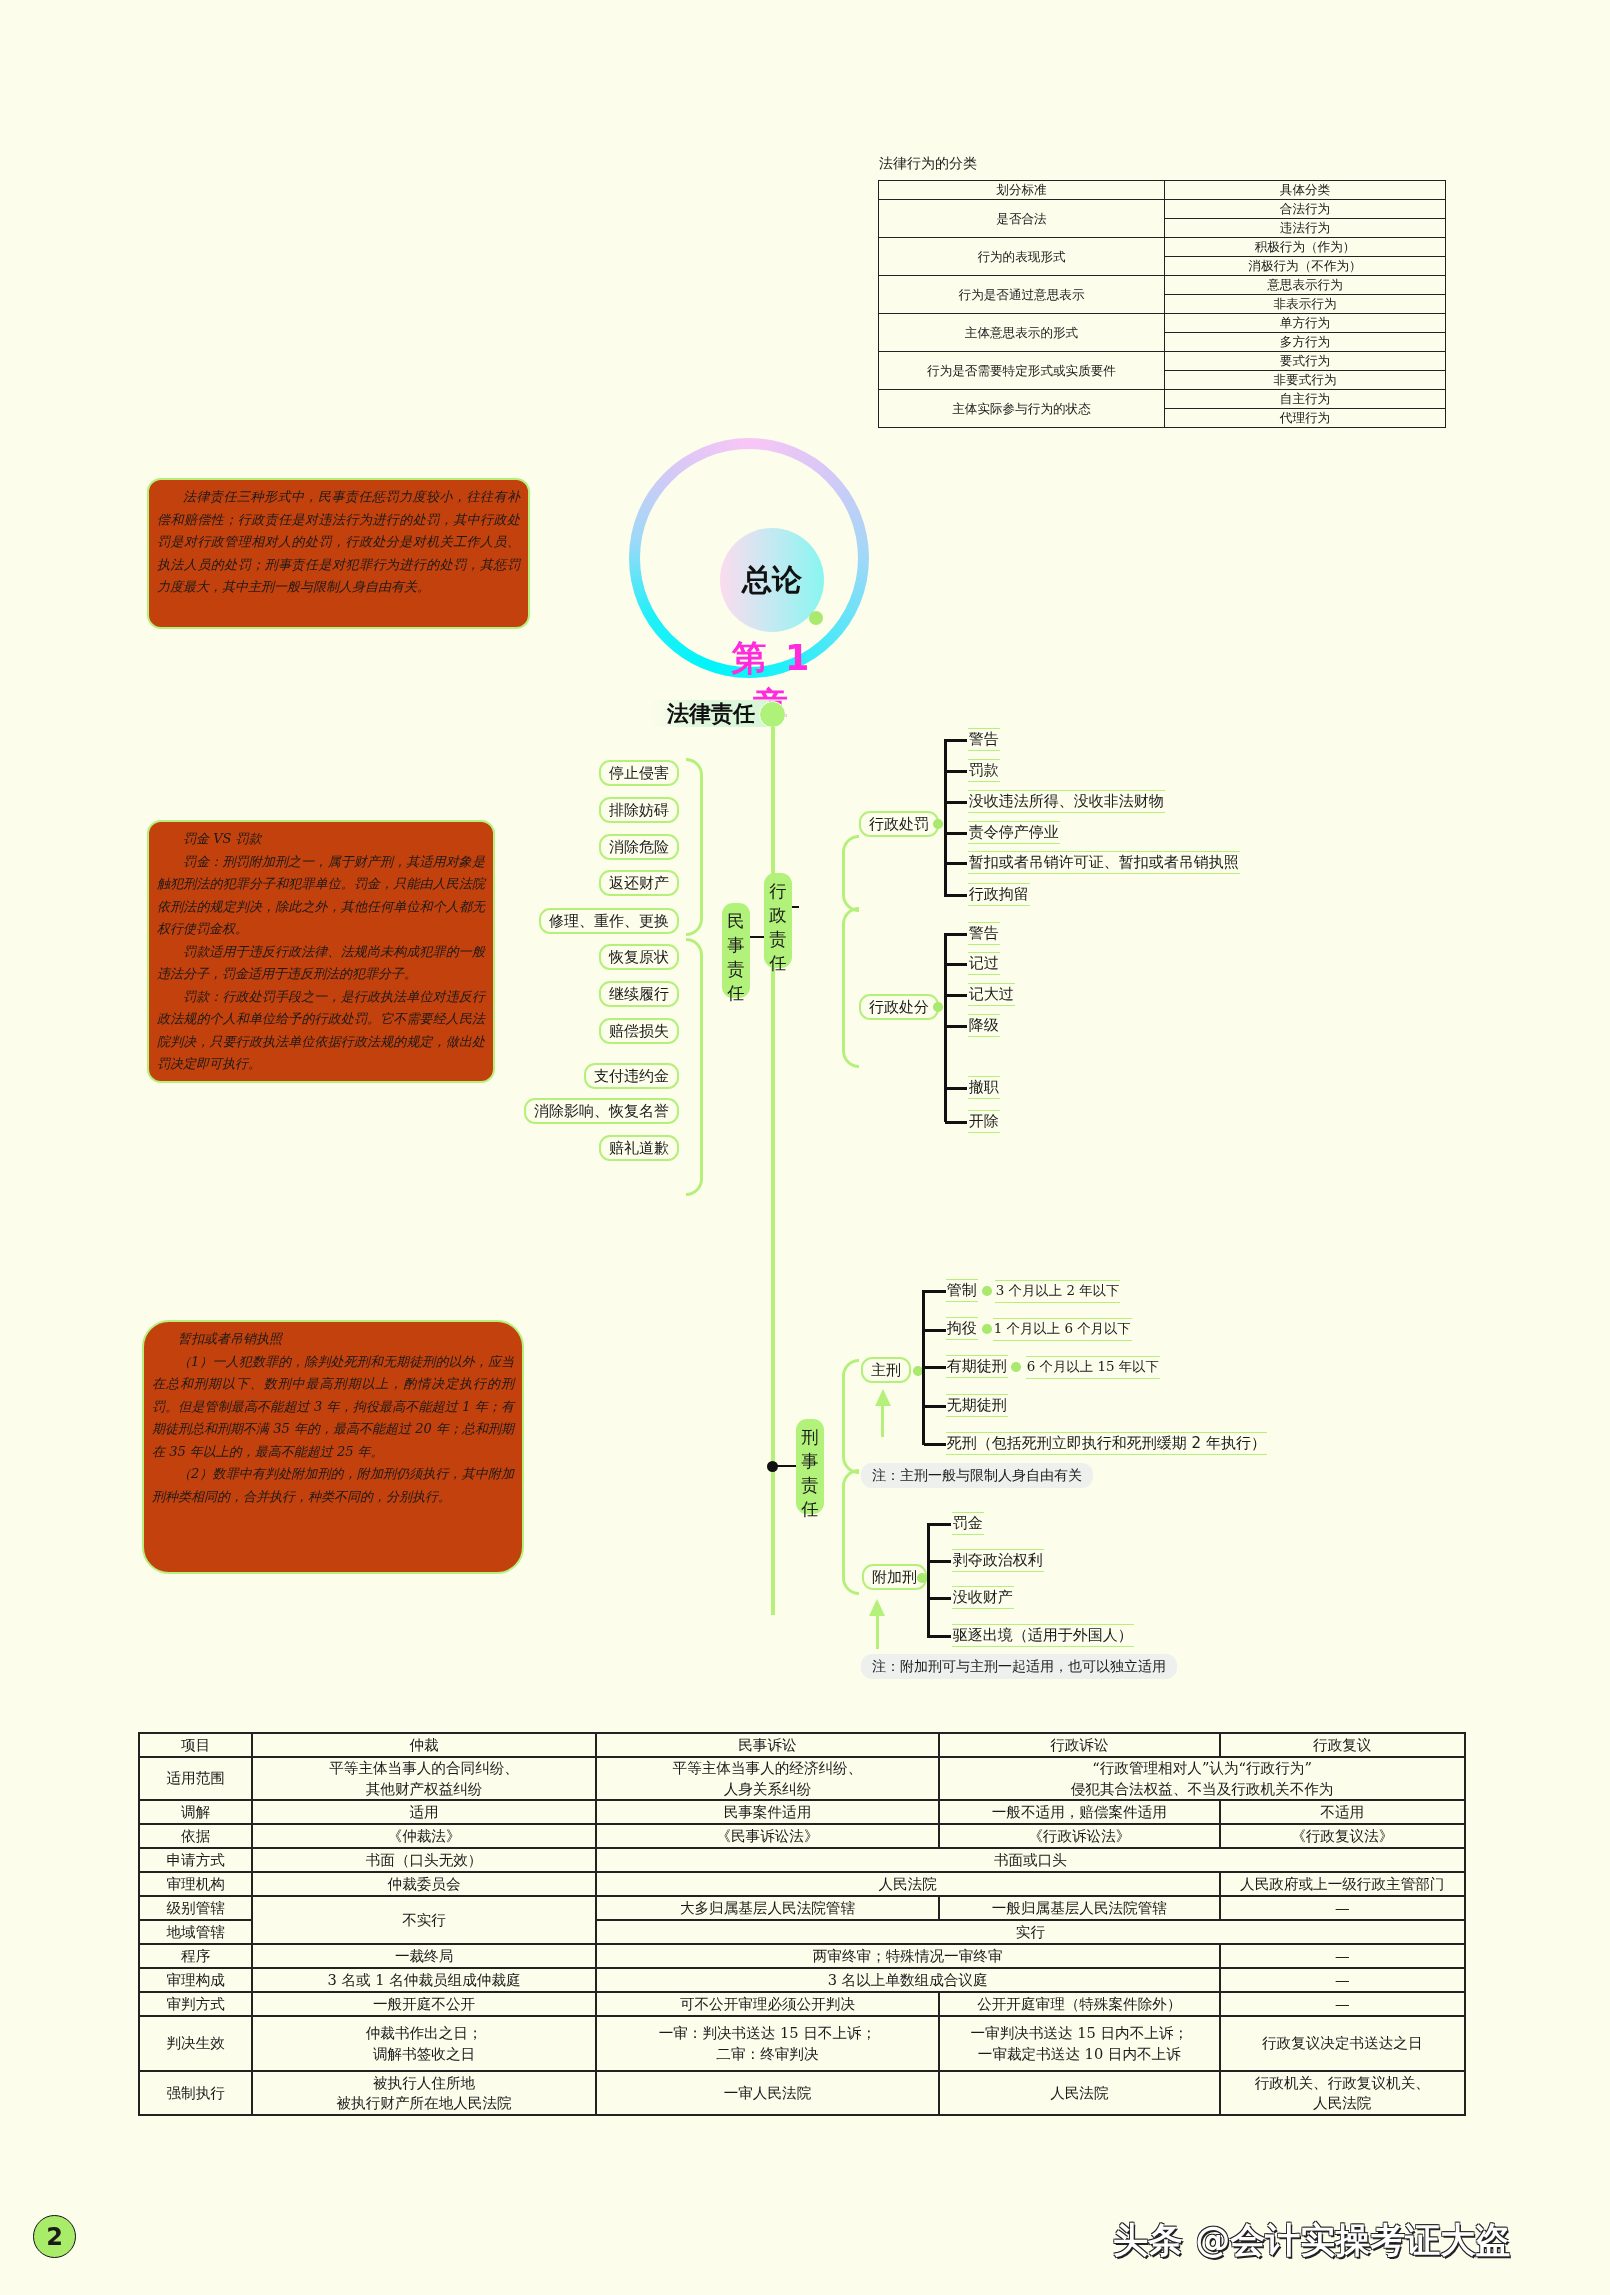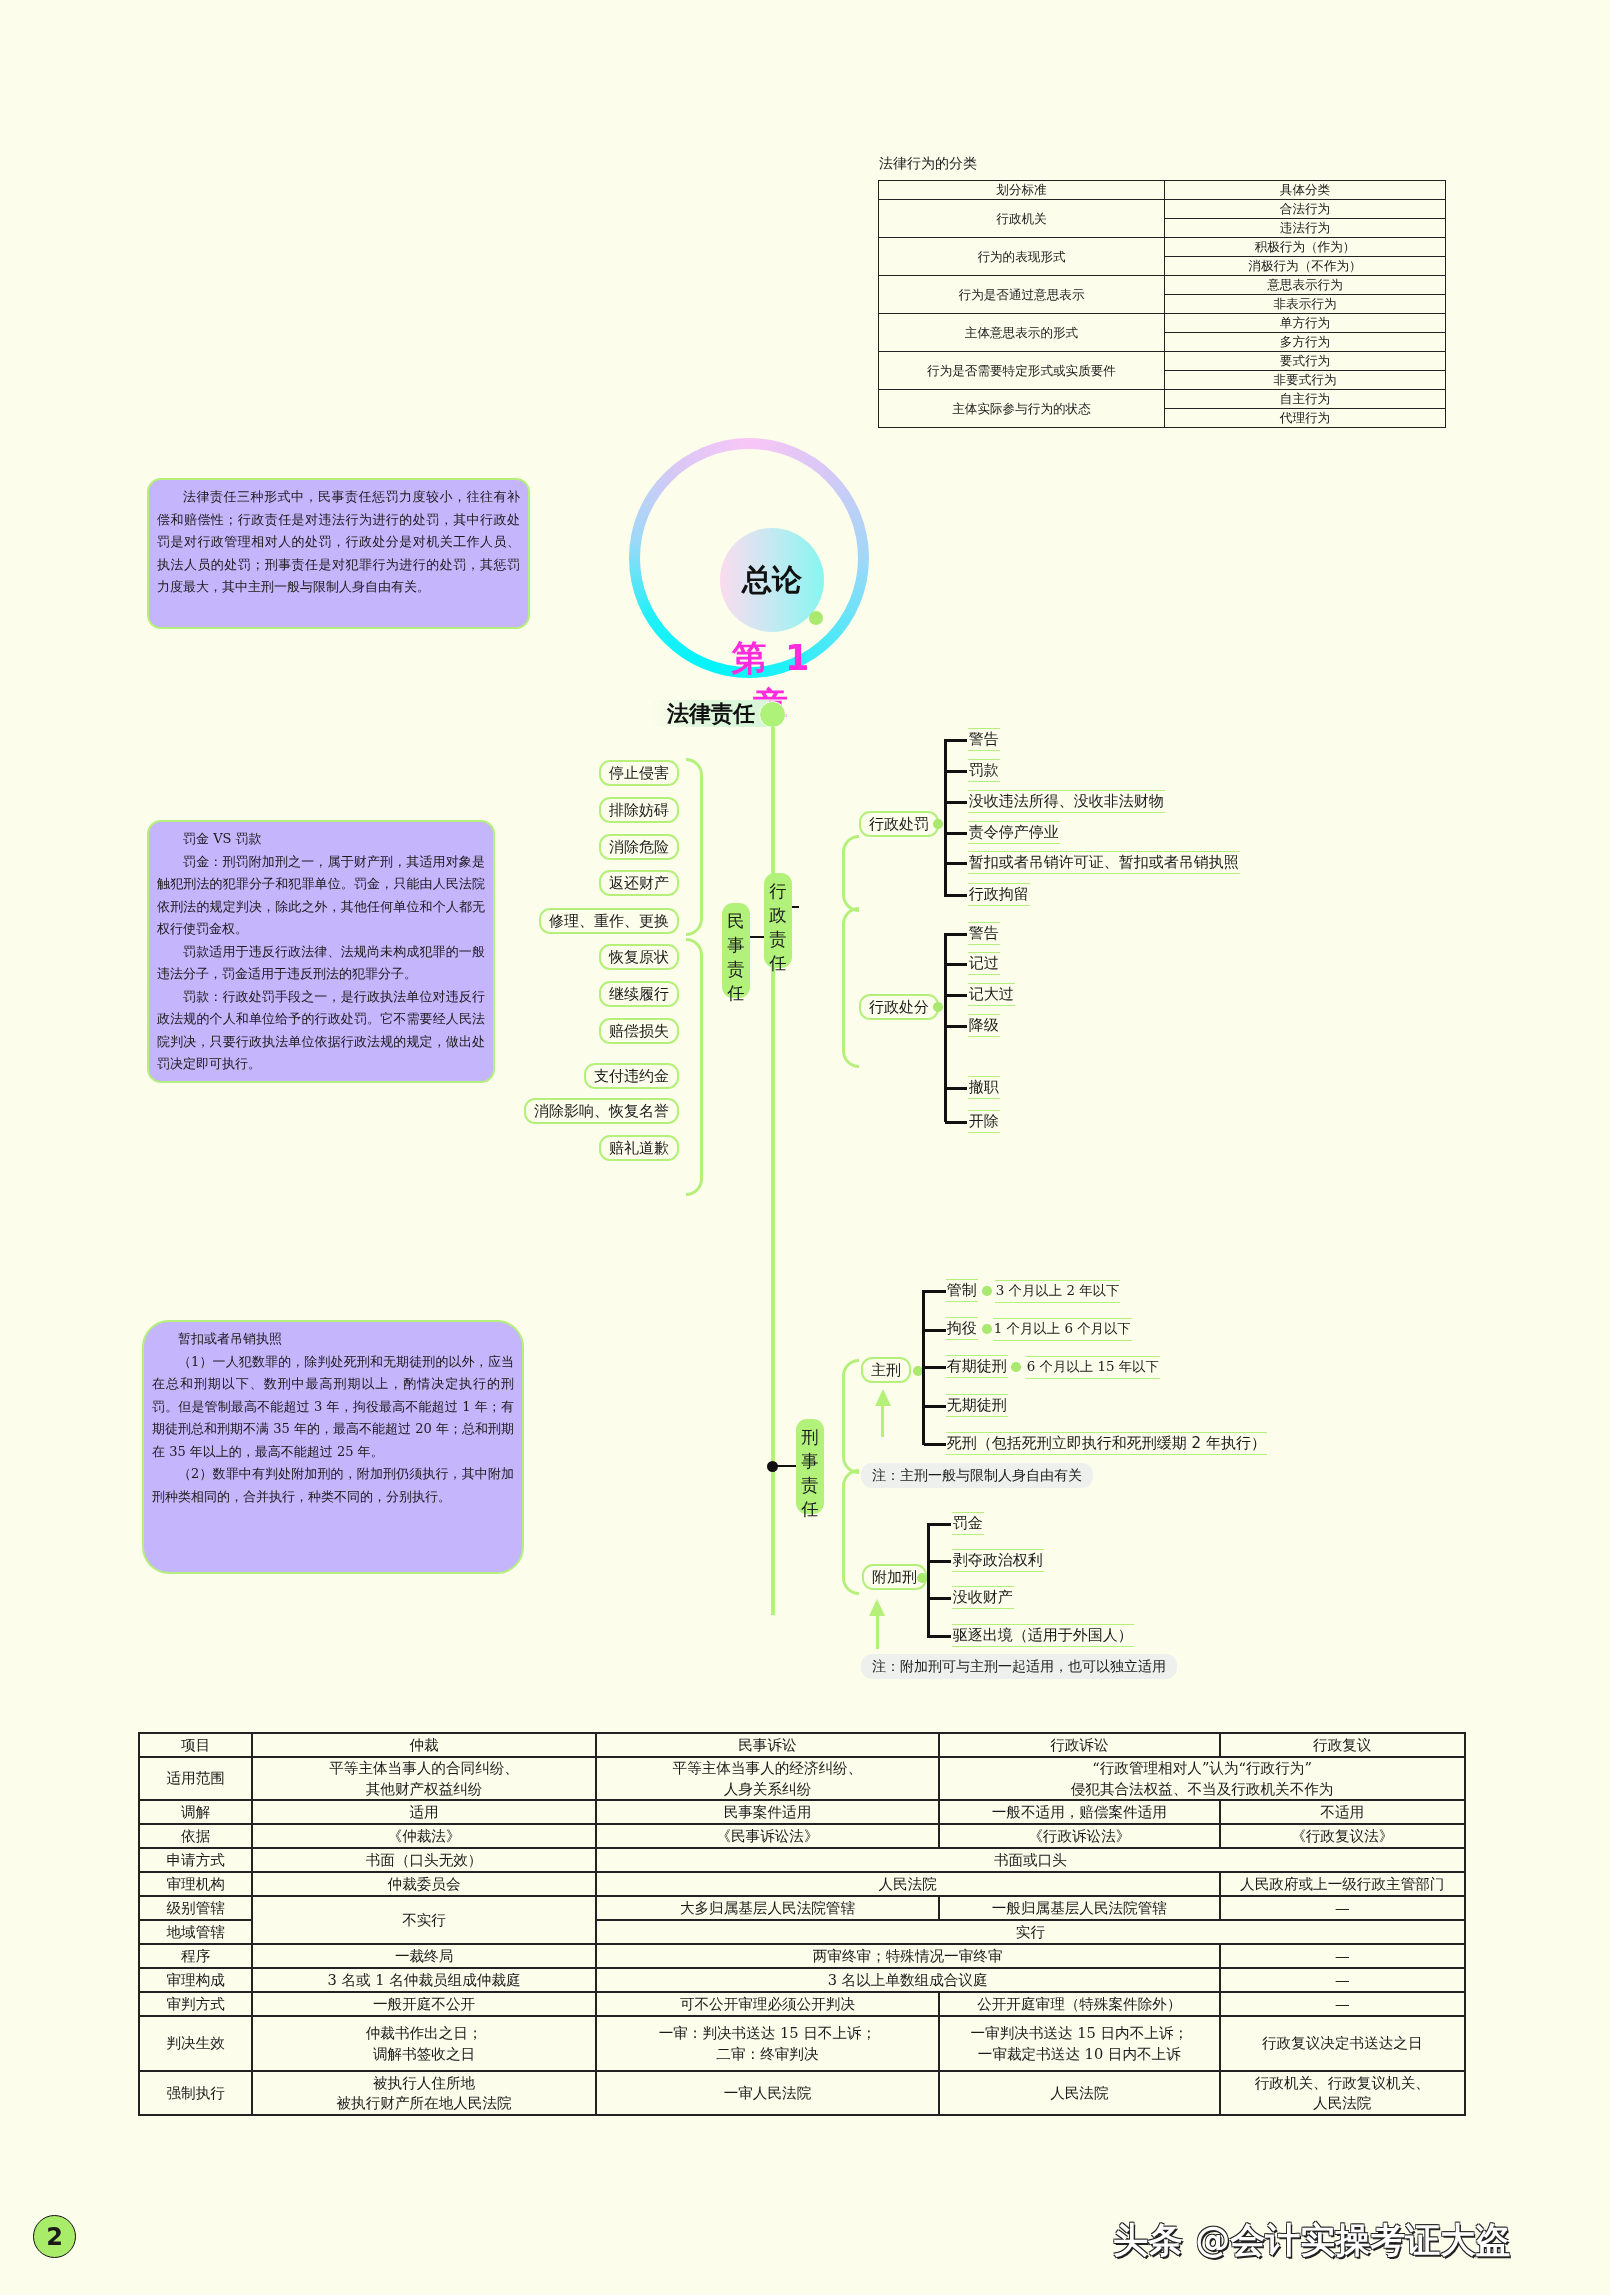--- a/index.html
+++ b/index.html
@@ -8,22 +8,22 @@
   .abs{position:absolute;}
   .sans{font-family:"DejaVu Sans","Liberation Sans",sans-serif;}
 
   
   .cls-title{left:879px;top:155px;font-size:14px;}
   table.cls{position:absolute;left:878px;top:180px;width:568px;border-collapse:collapse;font-size:12.6px;}
   table.cls td{border:1.6px solid #222;text-align:center;height:18px;padding:0;line-height:18px;}
   table.cls td.std{width:285px;}
 
   
-  .note{position:absolute;border:2.4px solid #b4f07a;border-radius:14px;background:#c4b5fd;
-        font-size:13px;line-height:22.5px;padding:6.3px 8px 6.3px 8px;box-sizing:border-box;text-align:justify;}
+  .note{position:absolute;border:2.4px solid #b4f07a;border-radius:14px;background:#c2410c;
+        font-size:13px;line-height:22.5px;padding:6.3px 8px 6.3px 8px;box-sizing:border-box;text-align:justify;font-style:italic;}
   .note p{margin:0;text-indent:2em;}
 
   
   .ring{left:629px;top:438px;width:240px;height:240px;border-radius:50%;
         background:conic-gradient(from 0deg,#f9c6f6,#d8c8f6 40deg,#a0d8f8 90deg,#22f0f8 160deg,#00f4fa 200deg,#22f0f8 240deg,#a0d8f8 280deg,#d8c8f6 320deg,#f9c6f6);}
   .ring-inner{left:640px;top:449px;width:218px;height:218px;border-radius:50%;background:#fdfdec;}
   .core{left:720px;top:528px;width:104px;height:104px;border-radius:50%;
         background:linear-gradient(90deg,#fbdcee,#c9e8f2 45%,#88f6f0);
         display:flex;align-items:center;justify-content:center;font-size:30px;font-weight:bold;color:#111;}
   .core-dot{left:809px;top:611px;width:14px;height:14px;border-radius:50%;background:#a9e96f;}
@@ -74,21 +74,21 @@
 <body>
 
 <div class="abs cls-title">法律行为的分类</div>
 <table class="cls">
   <tbody>
       <tr>
     <td class="std">划分标准</td>
     <td>具体分类</td>
   </tr>
   <tr>
-        <td class="std" rowspan="2">行政机关</td>
+        <td class="std" rowspan="2">是否合法</td>
         <td>合法行为</td>
       </tr>
   <tr>
         <td>违法行为</td>
       </tr>
   <tr>
         <td class="std" rowspan="2">行为的表现形式</td>
         <td>积极行为（作为）</td>
       </tr>
   <tr>

